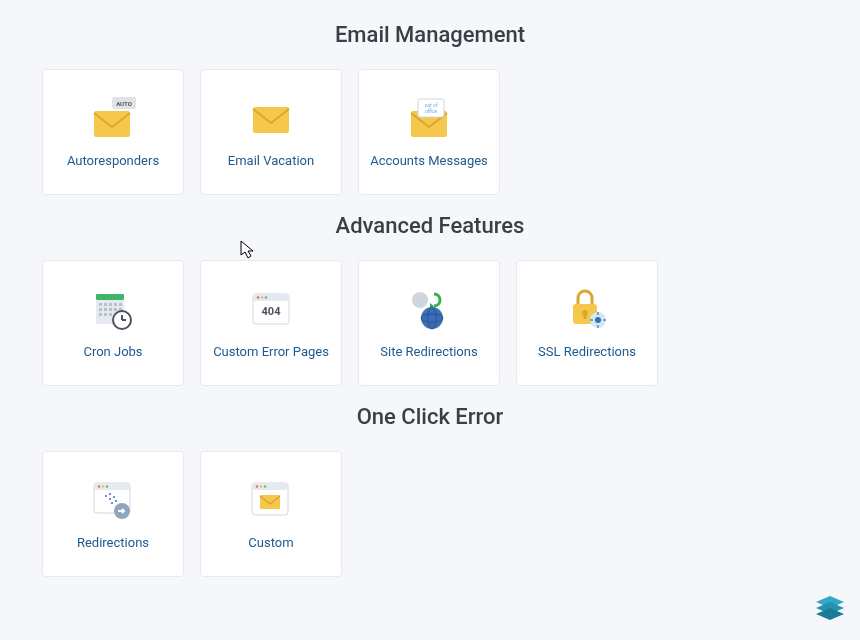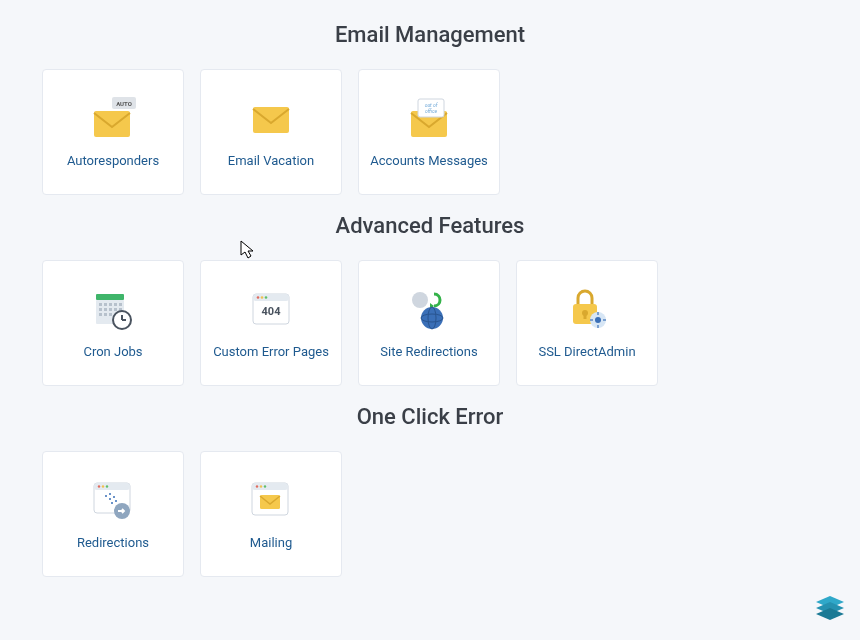--- a/index.html
+++ b/index.html
@@ -180,21 +180,21 @@
         <circle cx="36" cy="32" r="8" fill="#d7e6f5"></circle>
         <circle cx="36" cy="32" r="3" fill="#3a6fb7"></circle>
         <g stroke="#3a6fb7" stroke-width="1.2">
           <line x1="36" y1="24" x2="36" y2="27"></line>
             <line x1="36" y1="37" x2="36" y2="40"></line>
           <line x1="28" y1="32" x2="31" y2="32"></line>
             <line x1="41" y1="32" x2="44" y2="32"></line>
         </g>
       </svg>
     </div>
-    <div class="card-label">SSL DirectAdmin</div>
+    <div class="card-label">SSL Redirections</div>
   </div>
 
 </div>
 
 <h2 class="section-title">One Click Error</h2>
 <div class="grid">
 
   <div class="card">
     <div class="card-icon">
       <svg width="50" height="44" viewBox="0 0 50 44">
@@ -224,21 +224,21 @@
       <svg width="50" height="44" viewBox="0 0 50 44">
         <rect x="6" y="4" width="36" height="32" rx="3" fill="#fff" stroke="#cfd6df"></rect>
         <rect x="6" y="4" width="36" height="7" rx="3" fill="#e4eaf0"></rect>
         <circle cx="11" cy="7.5" r="1.2" fill="#e06b5e"></circle>
           <circle cx="15" cy="7.5" r="1.2" fill="#f0c050"></circle>
           <circle cx="19" cy="7.5" r="1.2" fill="#5fbf6b"></circle>
         <rect x="14" y="16" width="20" height="14" rx="1.5" fill="#f5c84c"></rect>
         <path d="M14 17 L24 25 L34 17" stroke="#d9a82e" stroke-width="1.5" fill="none"></path>
       </svg>
     </div>
-    <div class="card-label">Mailing</div>
+    <div class="card-label">Custom</div>
   </div>
 
 </div>
 
 <div class="corner-badge">
   <svg width="44" height="44" viewBox="0 0 44 44">
     <g transform="translate(22,10)">
       <path d="M-14 8 L0 2 L14 8 L0 14 Z" fill="#2fa8c9"></path>
       <path d="M-14 14 L0 8 L14 14 L0 20 Z" fill="#2591b0"></path>
       <path d="M-14 20 L0 14 L14 20 L0 26 Z" fill="#1b7a95"></path>

